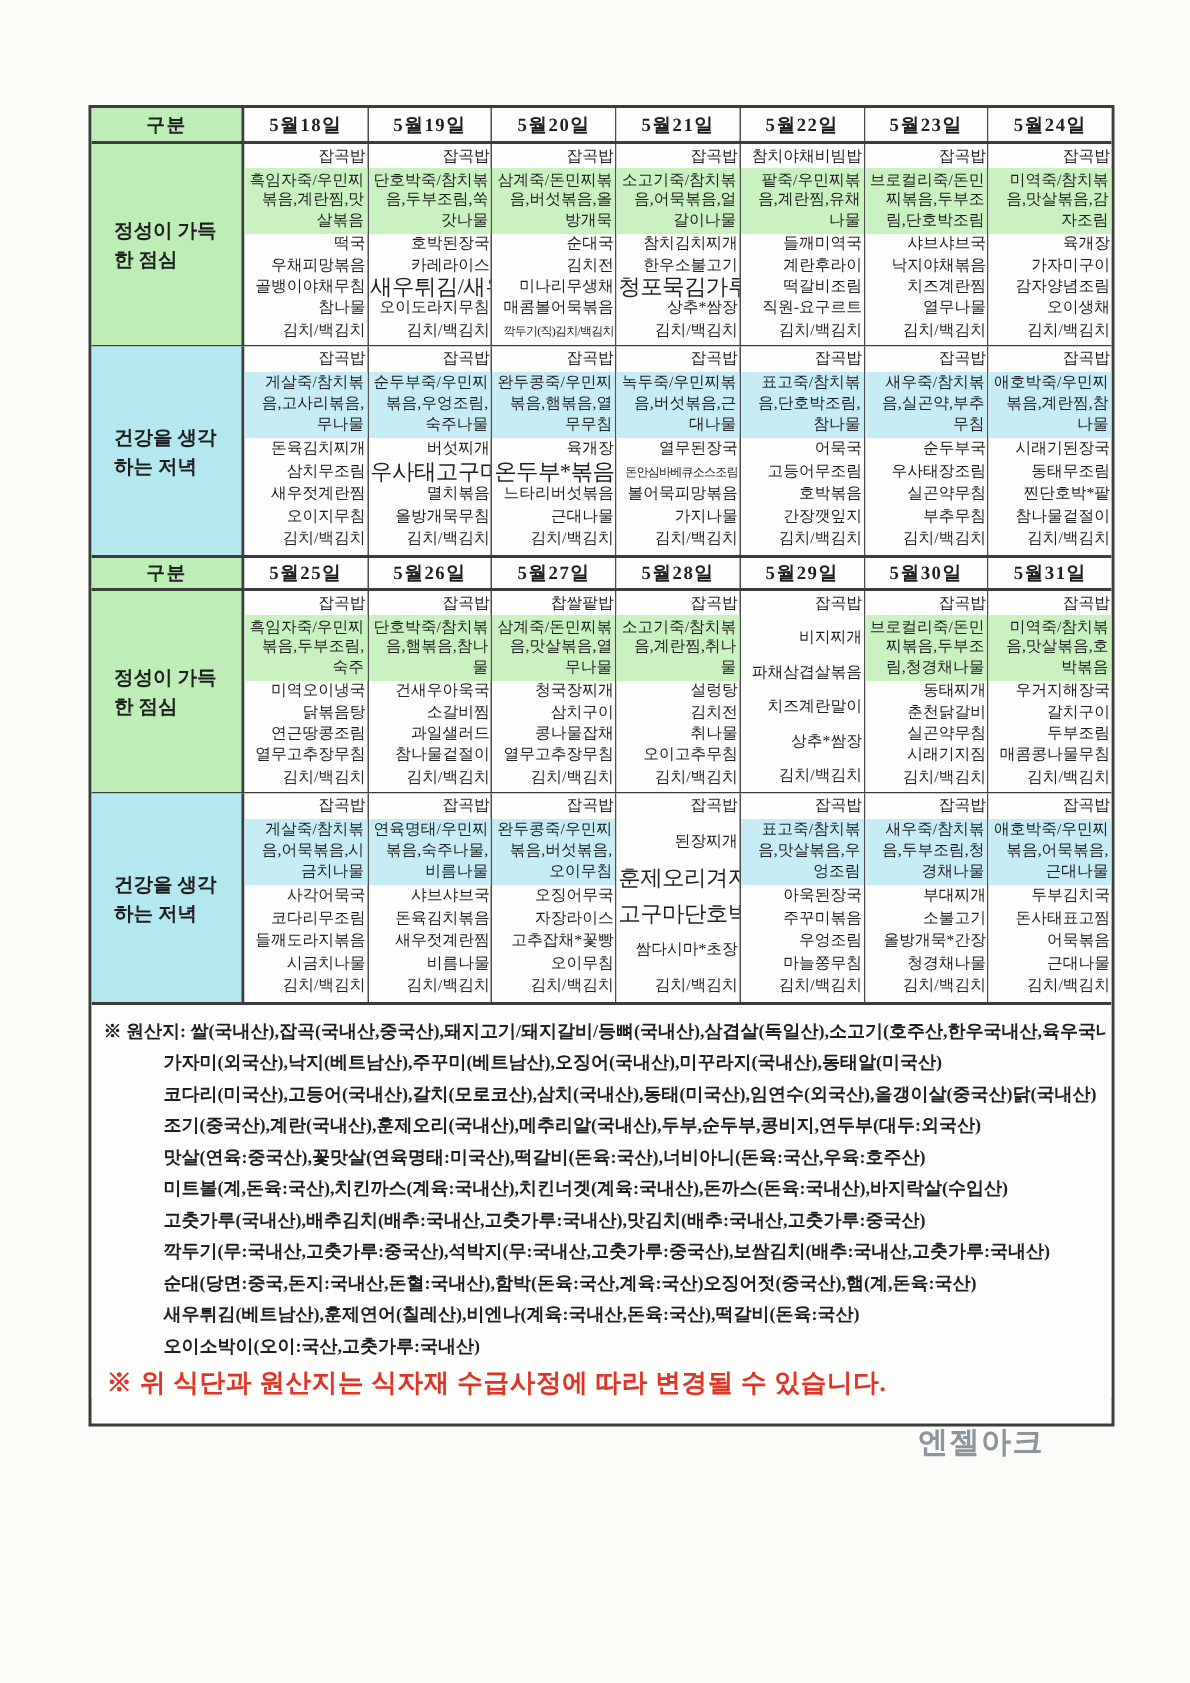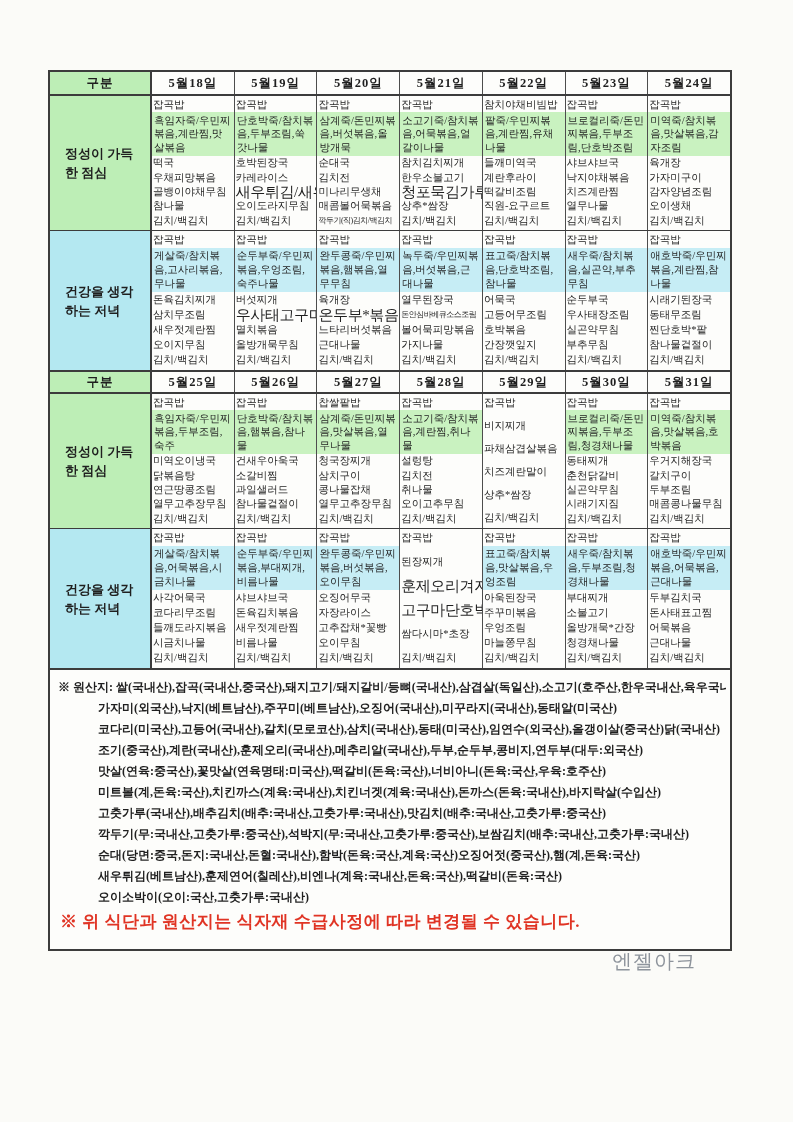--- a/index.html
+++ b/index.html
@@ -4,21 +4,21 @@
 <style>
   html,body{margin:0;padding:0;}
   body{
     width:793px;height:1122px;position:relative;
     background:#fbfbf8;
     font-family:"Liberation Serif","DejaVu Serif",serif;
     color:#1f1f1f;
     -webkit-font-smoothing:antialiased;
   }
   .sheet{
-    position:absolute;left:48px;top:70px;width:684px;height:881px;
+    position:absolute;left:59px;top:70px;width:684px;height:881px;
     border:2px solid #3c3c3c;background:#fdfdfb;box-sizing:border-box;
     overflow:hidden;
   }
   .row{display:flex;width:100%;box-sizing:border-box;}
   .cell{box-sizing:border-box;border-right:1px solid #4d4d4d;min-width:0;}
   .row .cell:last-child{border-right:none;}
   .header-row{height:24px;border-bottom:2px solid #3c3c3c;}
   .week + .week .header-row{border-top:2px solid #3c3c3c;}
   .header-row .cell{
     display:flex;align-items:center;justify-content:center;
@@ -33,21 +33,21 @@
   .meal-row + .meal-row{border-top:1.5px solid #3c3c3c;}
   .label-cell{
     display:flex;align-items:center;justify-content:center;text-align:left;
     font-weight:bold;font-size:13px;line-height:19px;
     padding:0 15px;border-right:2px solid #3c3c3c;
   }
   .label-cell.lunch{background:#bdeeb6;}
   .label-cell.dinner{background:#b4e8f1;}
   .menu-cell{
     flex:1;display:flex;flex-direction:column;justify-content:space-between;
-    text-align:left;padding:2px 0;background:#fdfdfb;
+    text-align:right;padding:2px 0;background:#fdfdfb;
   }
   .menu-line{
     font-size:10.5px;line-height:14.5px;padding:0 1px;
     white-space:nowrap;overflow:hidden;
   }
   .menu-line.tight{font-size:15px;letter-spacing:-0.4px;}
   .menu-line.xtight{font-size:8px;letter-spacing:-0.5px;}
   .porridge{
     min-height:42px;display:flex;align-items:center;justify-content:center;
     white-space:normal;word-break:break-all;line-height:13.8px;padding:1px 2px;
@@ -61,21 +61,21 @@
   .origin-line{white-space:nowrap;overflow:hidden;}
   .origin-line.cont{padding-left:40px;}
   .origin-prefix{font-weight:700;}
   .notice{
     color:#e03424;font-weight:bold;font-size:17px;letter-spacing:0.5px;
     padding:3px 0 0 2px;white-space:nowrap;
   }
   .watermark{
     position:absolute;left:612px;top:948px;
     font-family:"Liberation Sans","DejaVu Sans",sans-serif;
-    font-size:20px;font-weight:normal;color:#8e949c;letter-spacing:1px;
+    font-size:20px;font-weight:bold;color:#8e949c;letter-spacing:1px;
   }
 </style>
 </head>
 <body>
 
 <div class="sheet">
   <div id="weeks">
       <div class="week">
         <div class="row header-row">
           <div class="cell corner">구분</div>
@@ -302,21 +302,21 @@
             <div class="menu-line rice">잡곡밥</div>
             <div class="menu-line porridge dinner">게살죽/참치볶음,어묵볶음,시금치나물</div>
             <div class="menu-line">사각어묵국</div>
             <div class="menu-line">코다리무조림</div>
             <div class="menu-line">들깨도라지볶음</div>
             <div class="menu-line">시금치나물</div>
             <div class="menu-line kimchi">김치/백김치</div>
           </div>
           <div class="cell menu-cell">
             <div class="menu-line rice">잡곡밥</div>
-            <div class="menu-line porridge dinner">순두부죽/우민찌볶음,부대찌개,비름나물</div>
+            <div class="menu-line porridge dinner">연육명태/우민찌볶음,숙주나물,비름나물</div>
             <div class="menu-line">샤브샤브국</div>
             <div class="menu-line">돈육김치볶음</div>
             <div class="menu-line">새우젓계란찜</div>
             <div class="menu-line">비름나물</div>
             <div class="menu-line kimchi">김치/백김치</div>
           </div>
           <div class="cell menu-cell">
             <div class="menu-line rice">잡곡밥</div>
             <div class="menu-line porridge dinner">완두콩죽/우민찌볶음,버섯볶음,오이무침</div>
             <div class="menu-line">오징어무국</div>

